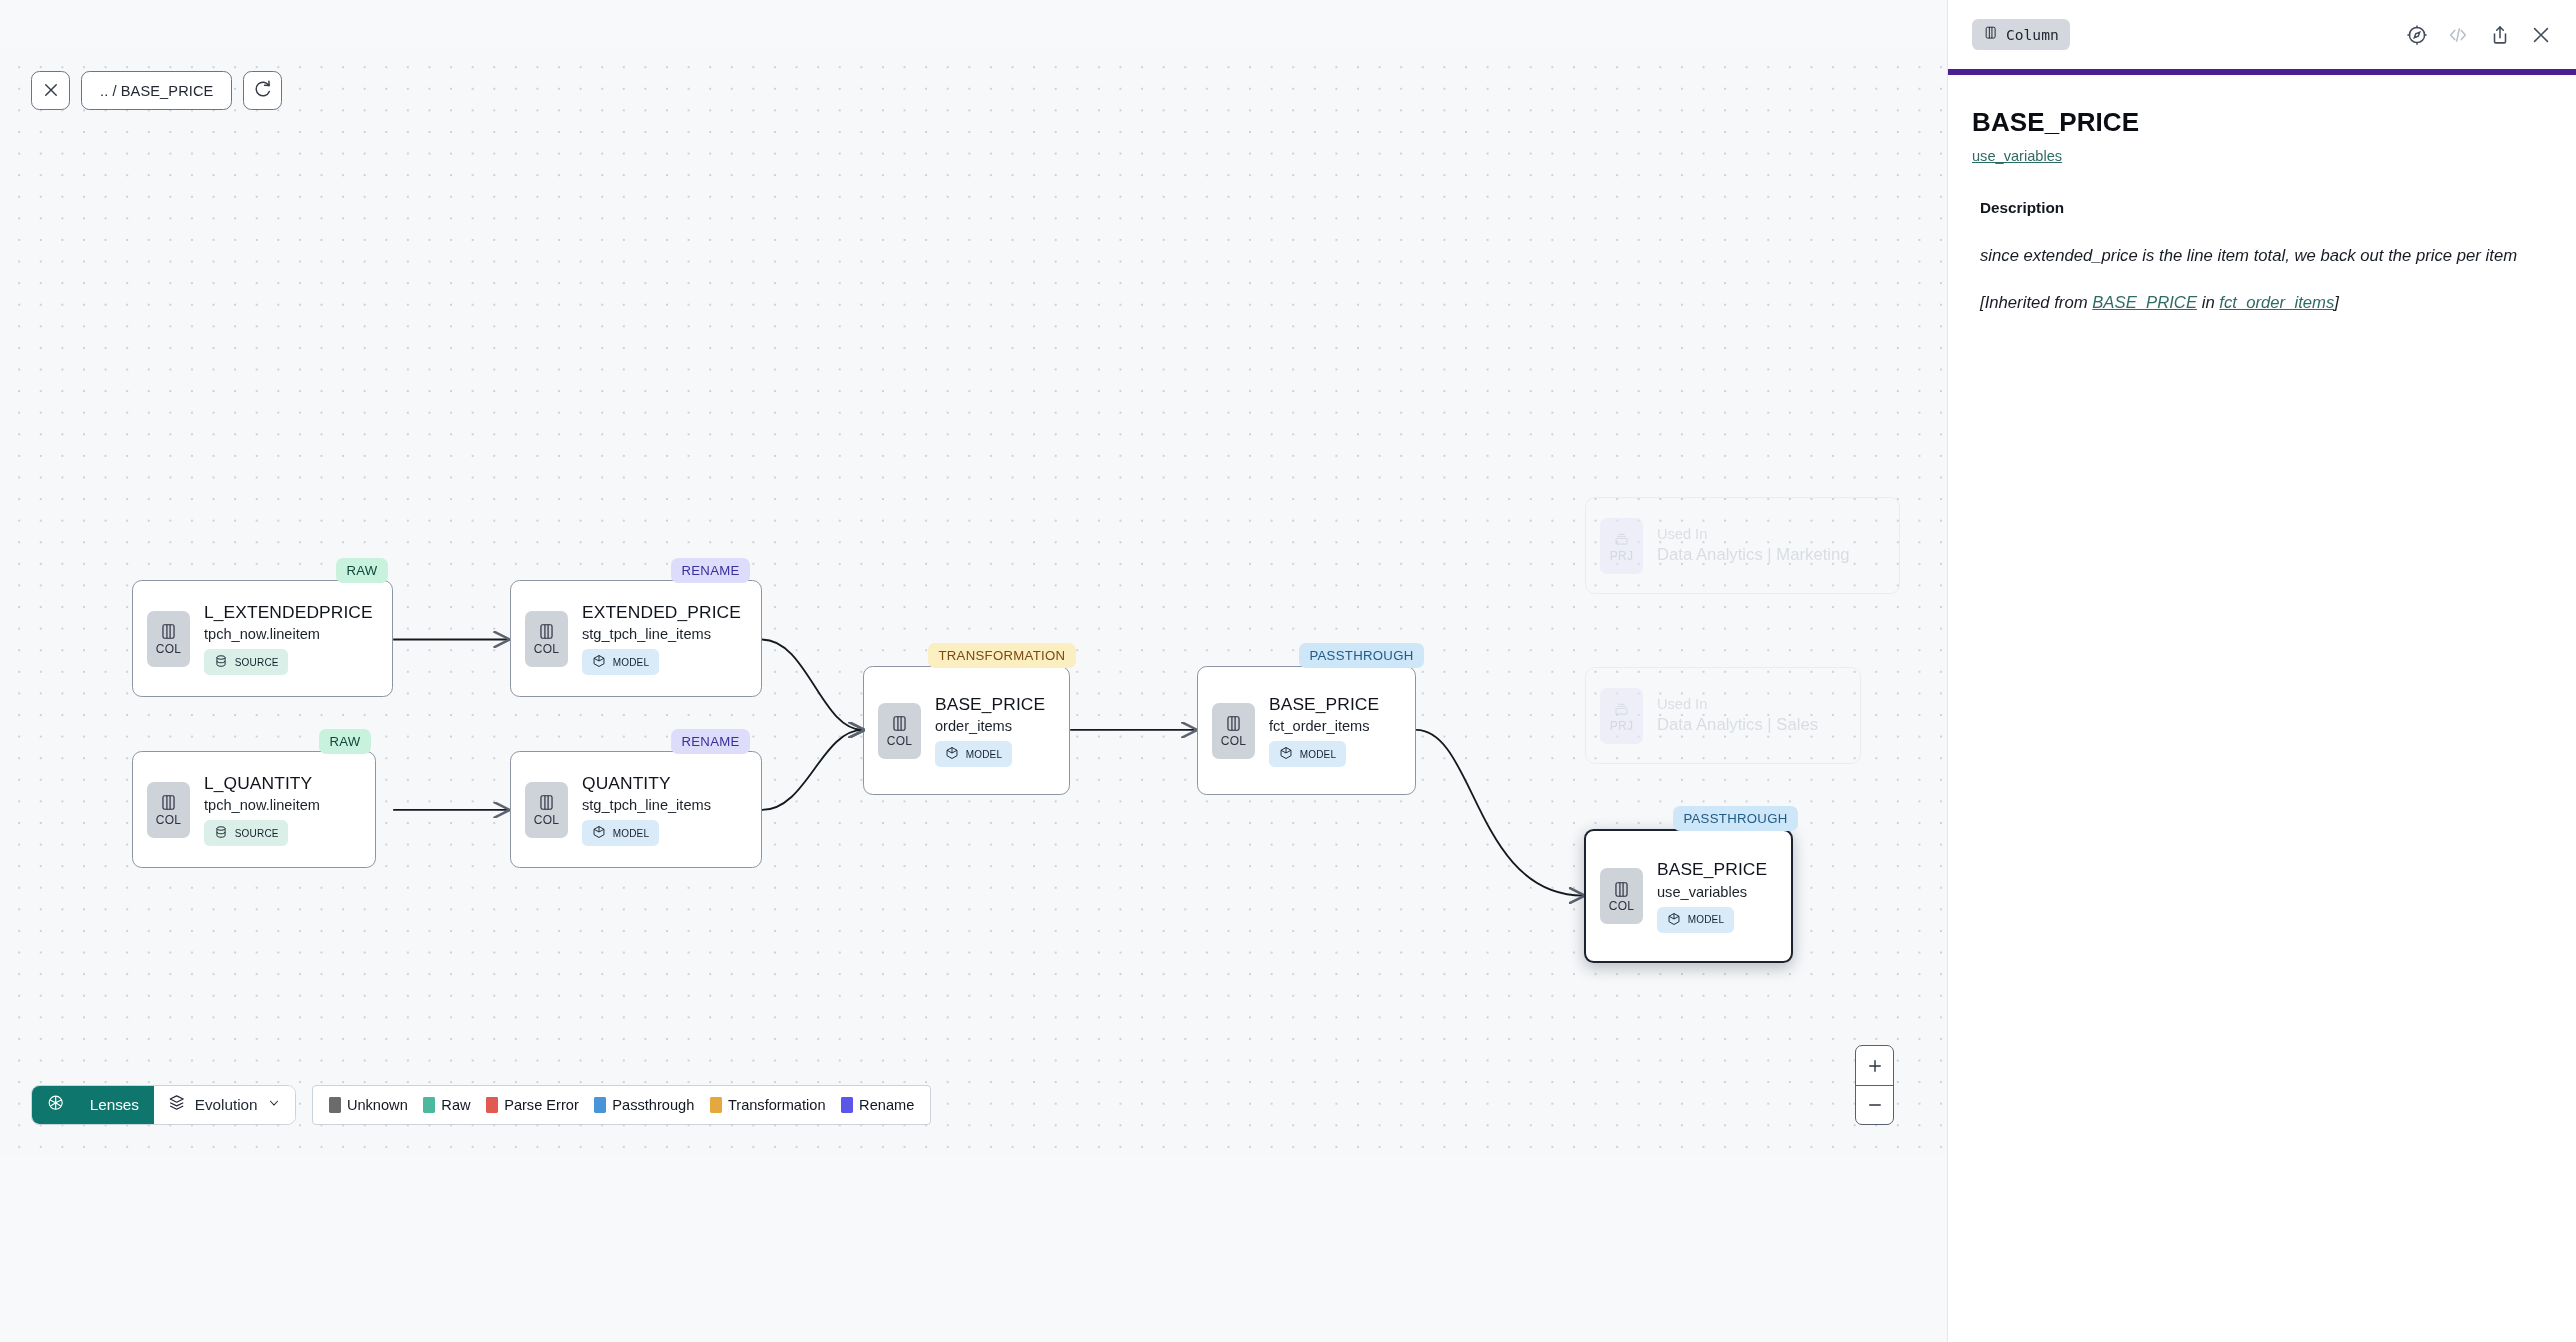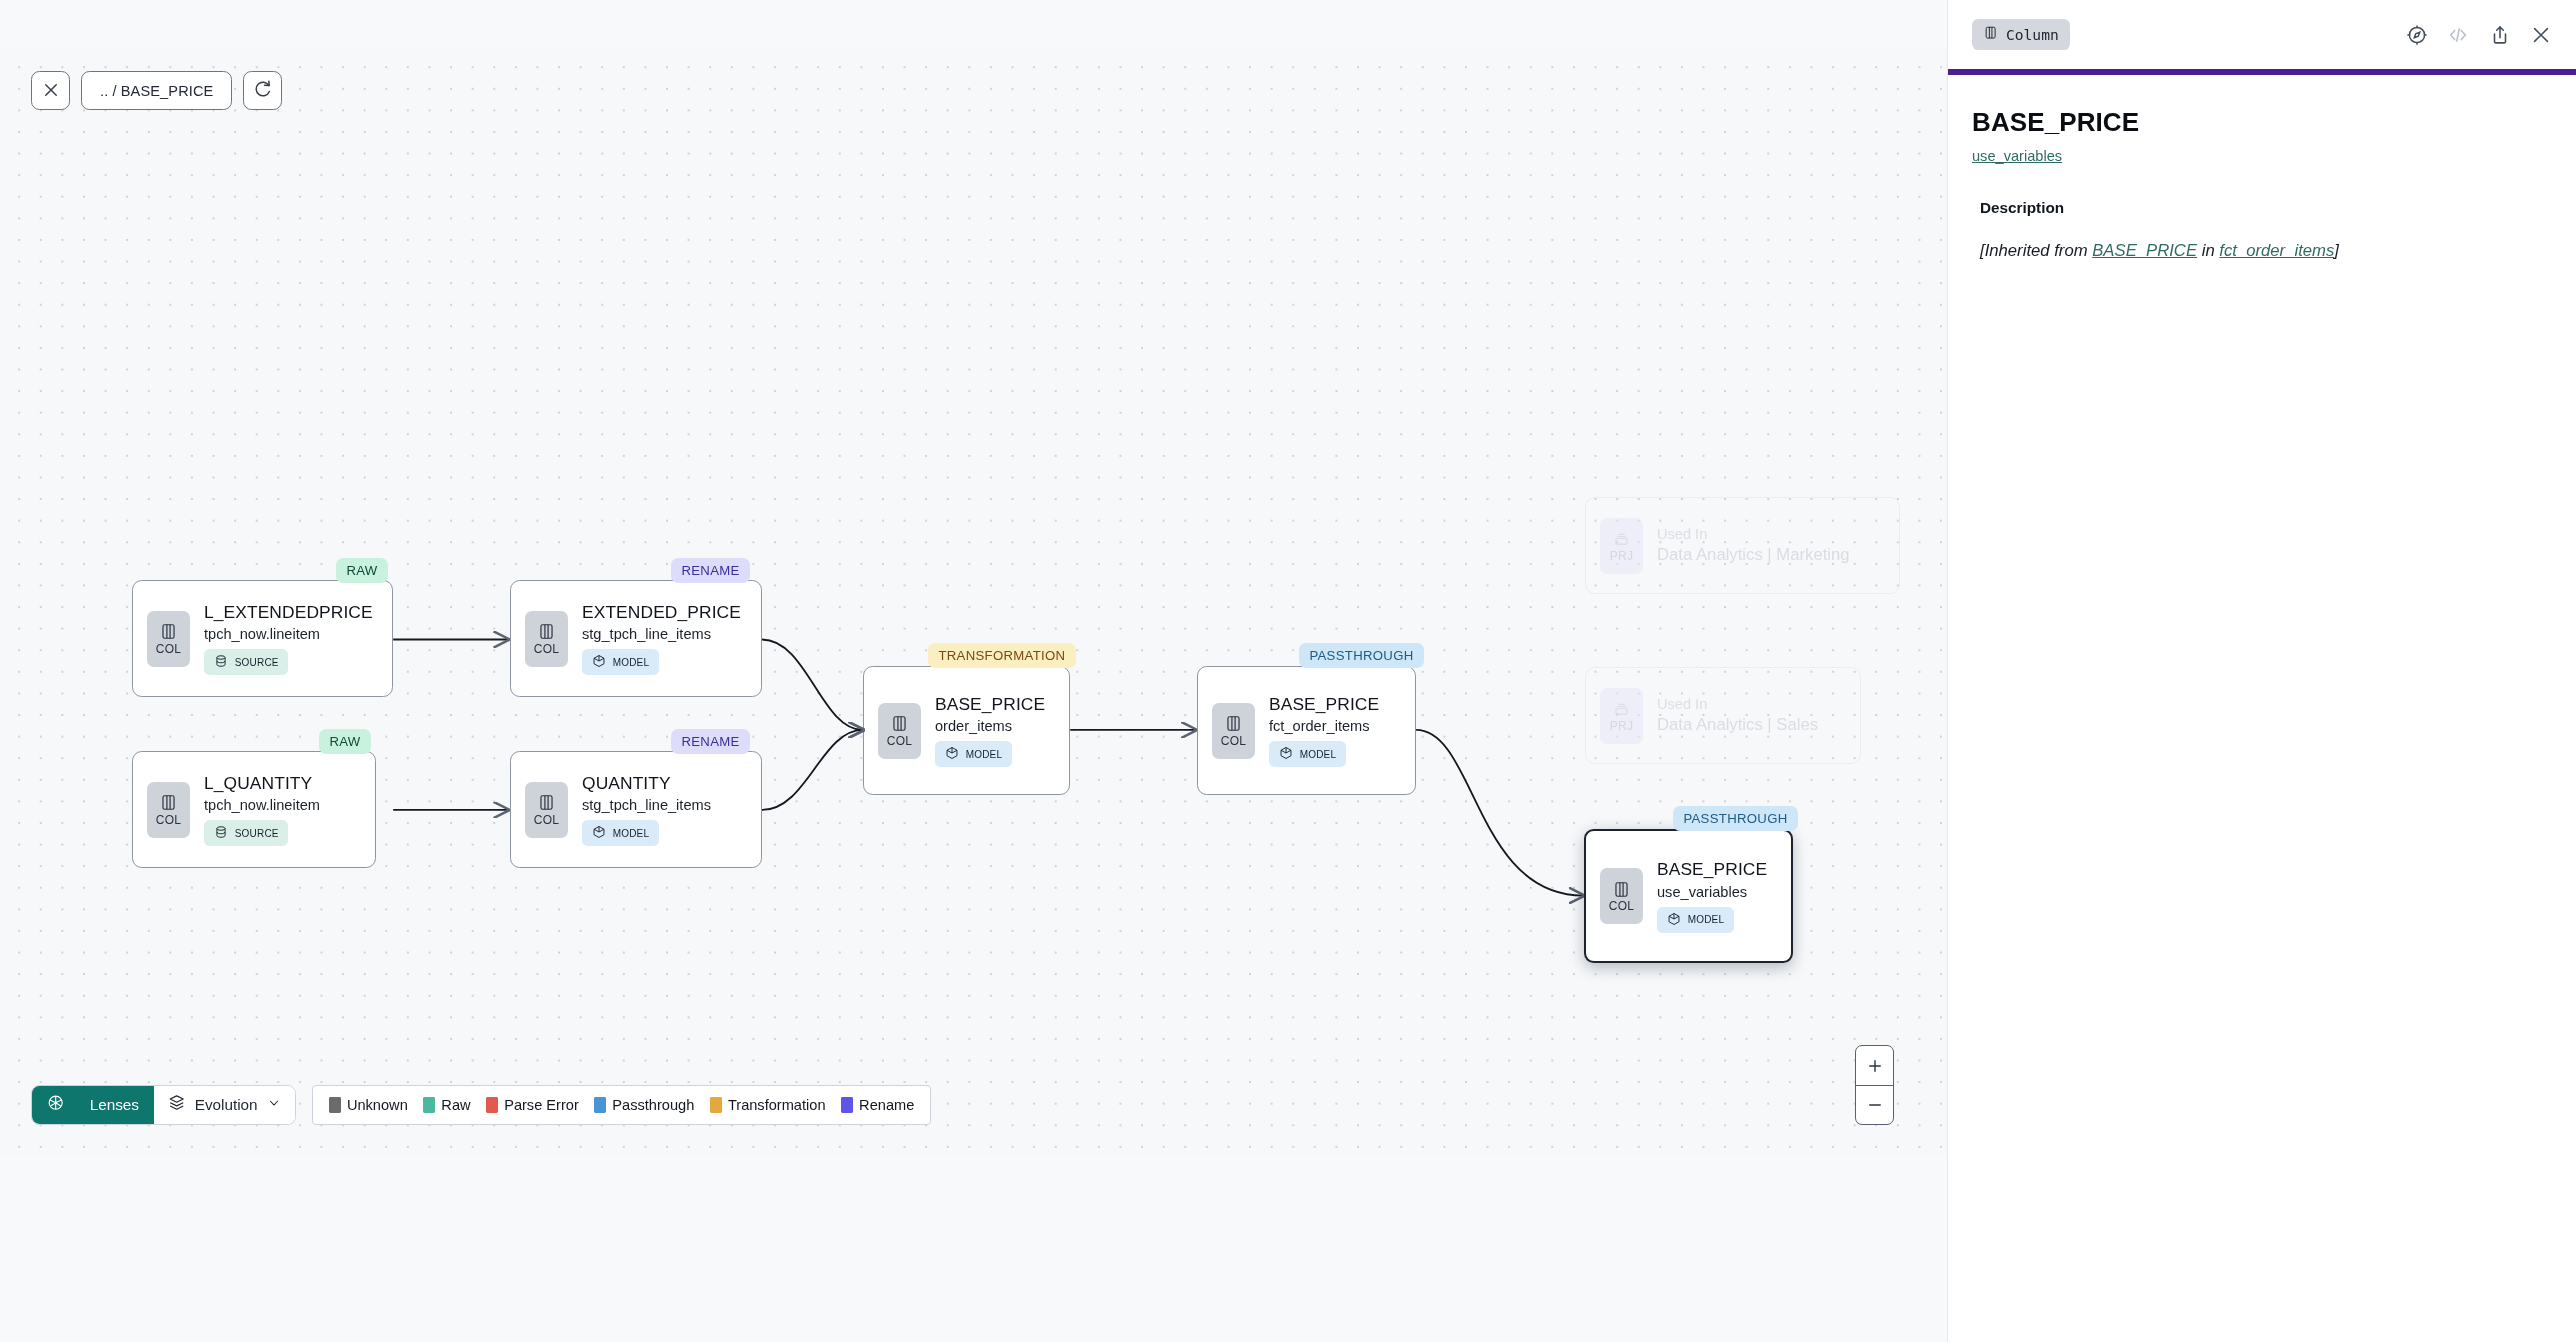--- a/index.html
+++ b/index.html
@@ -487,16 +487,17 @@
       </span>
     </div>
   </div>
 
   <div id="panel-title">BASE_PRICE</div>
   <a id="panel-link">use_variables</a>
 
 
   <div id="desc-wrap">
     <div id="desc-label">Description</div>
+    <div id="desc-text">since extended_price is the line item total, we back out the price per item</div>
     <div id="desc-inherit"><span>[Inherited from </span><a>BASE_PRICE</a><span> in </span><a>fct_order_items</a><span>]</span></div>
   </div>
 </div>
 
 
 </body></html>

